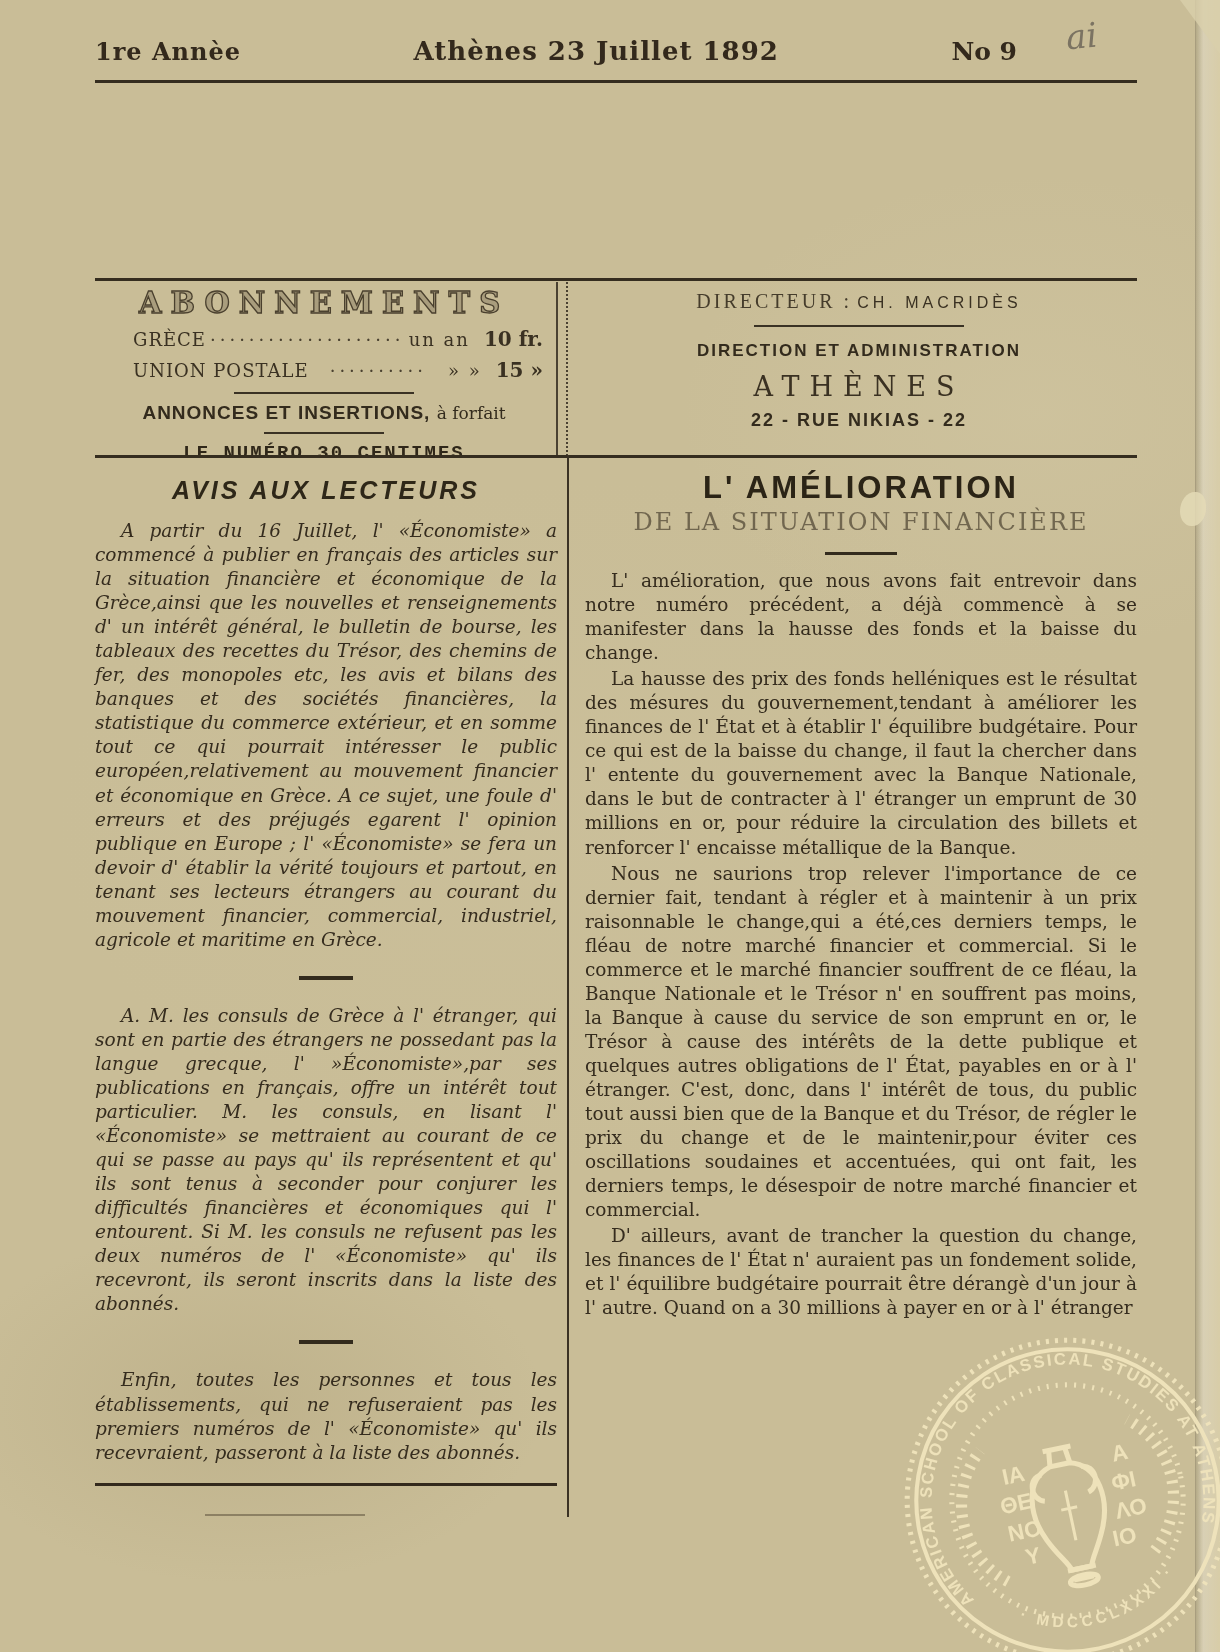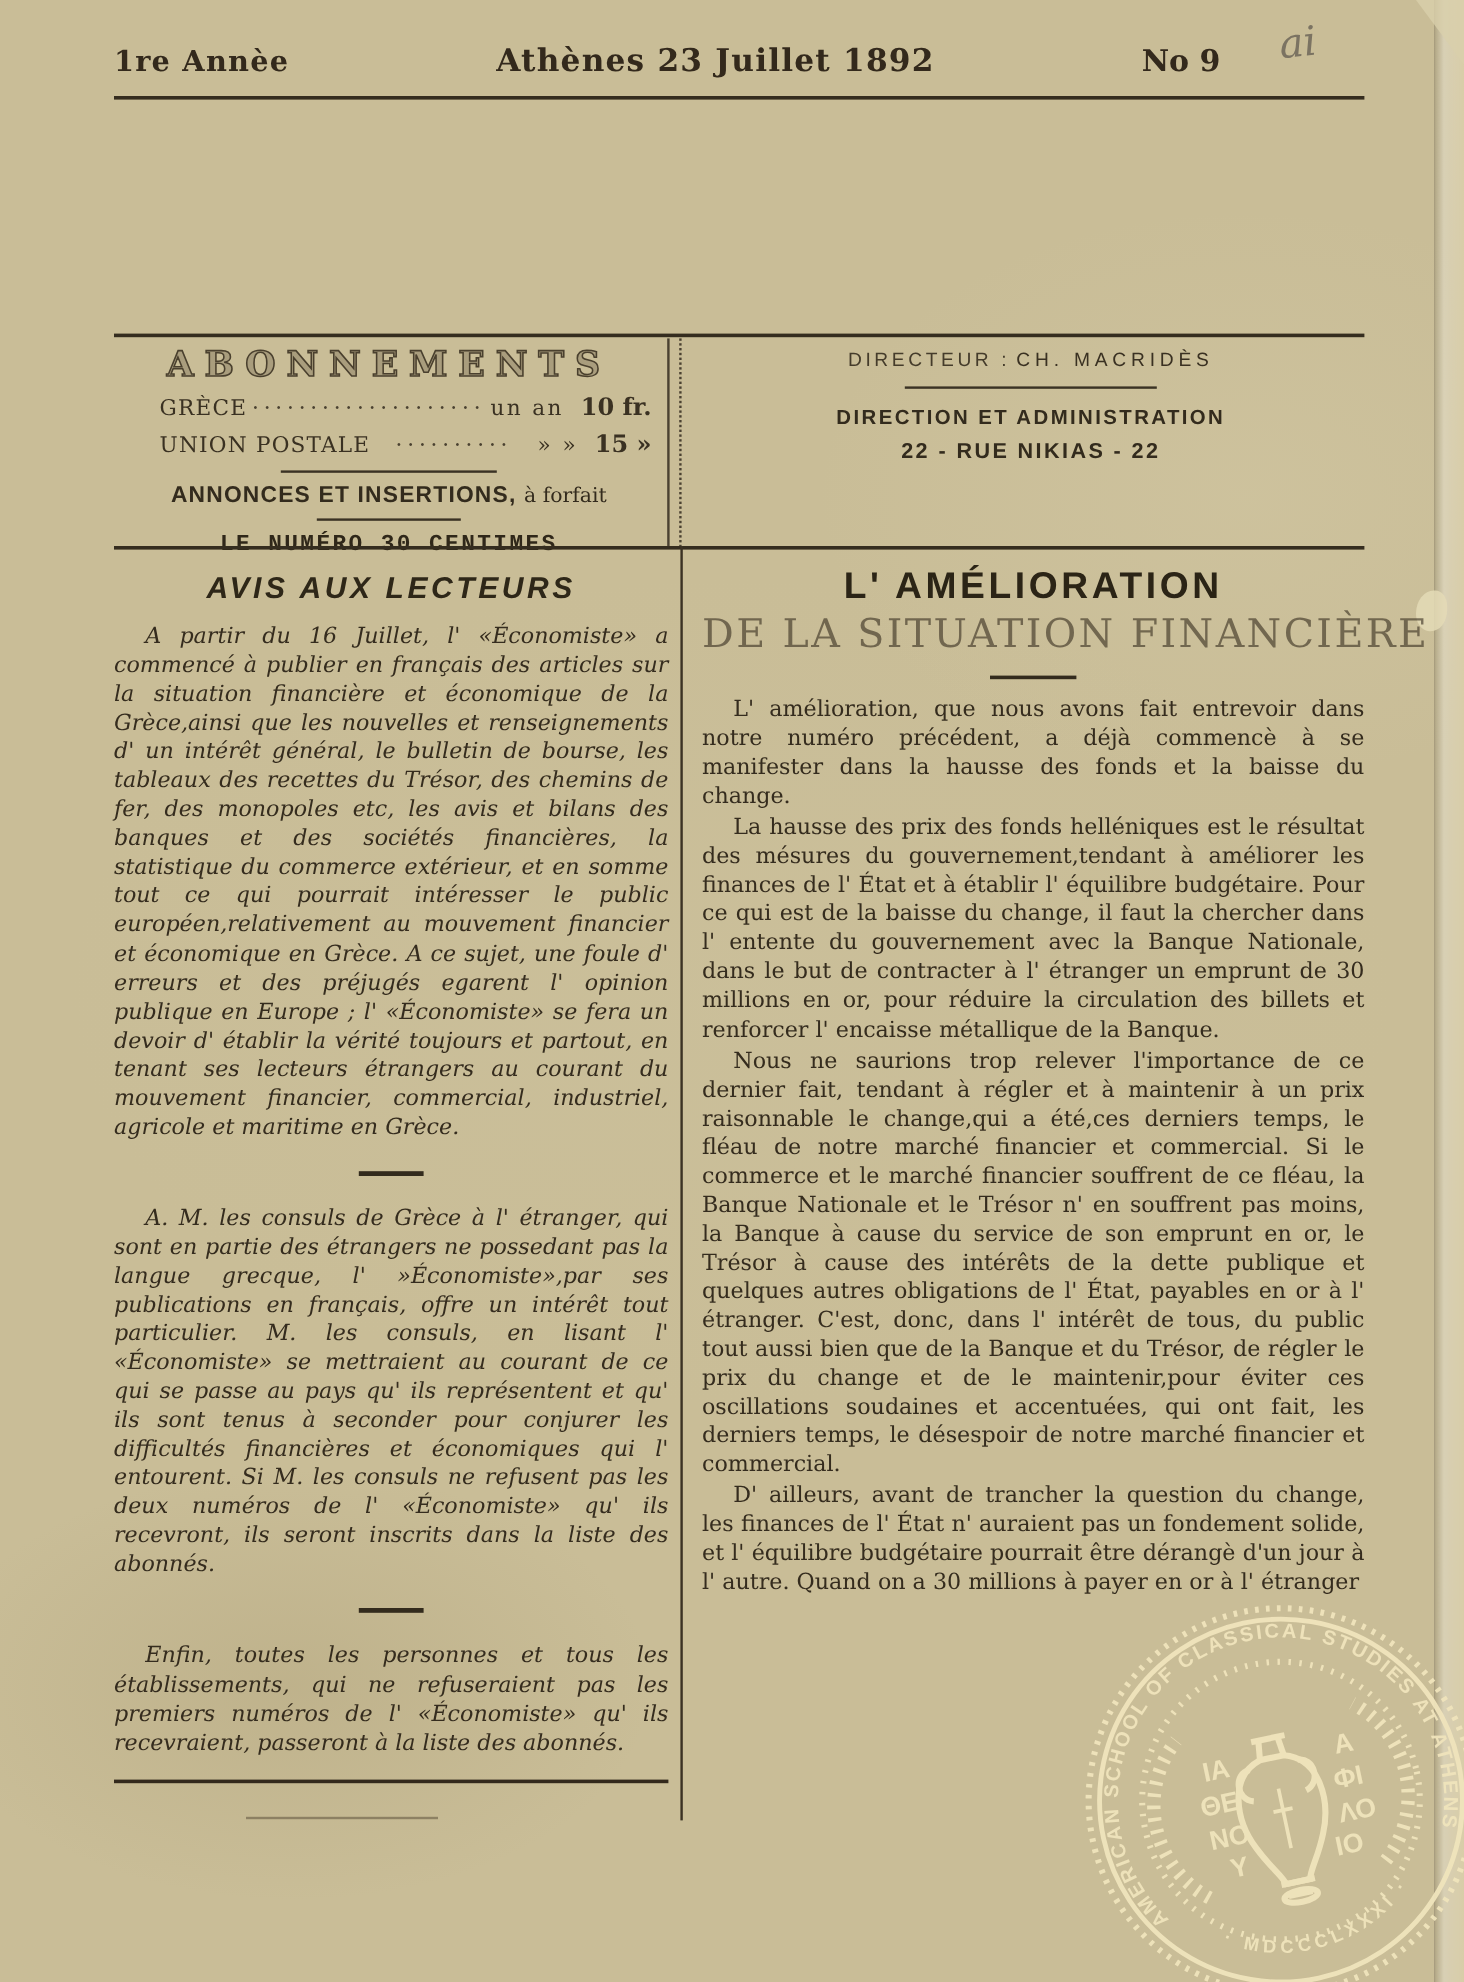--- a/index.html
+++ b/index.html
@@ -61,42 +61,42 @@
   .annonces-suffix{font-family:"DejaVu Serif",serif;font-weight:400;font-size:17px;letter-spacing:0;}
   .annonces-rule{width:120px;height:2px;background:#3a3224;margin:8px auto;}
   .numero-line{font-family:Liberation Mono, monospace;font-weight:700;font-size:19px;
     letter-spacing:2px;color:#2f2719;}
 
   .head-divider{position:absolute;top:282px;left:556px;width:8px;height:174px;
     border-left:2px solid #4a4131;border-right:2px dotted #4a4131;}
 
   .head-right{position:absolute;top:290px;left:584px;width:550px;text-align:center;}
   .dir-line{white-space:nowrap;}
-  .dir-label{font-family:Liberation Sans, sans-serif;font-size:16px;letter-spacing:3px;color:#453c2b;}
+  .dir-label{font-family:Liberation Serif, serif;font-size:20px;letter-spacing:3px;color:#453c2b;}
   .dir-name{font-family:"Liberation Sans",sans-serif;font-size:16px;letter-spacing:4px;color:#3a3122;}
   .dir-rule{width:210px;height:2px;background:#3a3224;margin:12px auto 14px;}
   .dir-admin{font-family:"Liberation Sans",sans-serif;font-weight:700;font-size:17px;
     letter-spacing:2px;color:#332b1d;}
   .dir-city{font-family:"DejaVu Serif",serif;font-size:27px;letter-spacing:10px;color:#3a3122;margin-top:10px;}
   .dir-address{font-family:"Liberation Sans",sans-serif;font-weight:700;font-size:18px;
     letter-spacing:2px;color:#332b1d;margin-top:8px;}
 
   .col-left{position:absolute;top:468px;left:95px;width:462px;font-style:italic;}
   .col-right{position:absolute;top:464px;left:585px;width:552px;}
   .avis-heading{font-family:"Liberation Sans",sans-serif;font-weight:700;font-size:25px;
     letter-spacing:3px;text-align:center;color:#2e2718;margin:8px 0 14px;}
   .body-par{font-size:18.5px;line-height:1.30;text-align:justify;margin:0 0 2px;
     color:#352c1e;text-indent:26px;}
   .par-divider{width:54px;height:4px;background:#332b1d;margin:24px auto;}
   .col-bottom-rule{height:3px;background:#33291c;margin-top:18px;}
   .col-bottom-faint{width:160px;height:2px;background:rgba(70,60,42,.45);margin:28px 0 0 110px;}
 
   .amel-h1{font-family:"Liberation Sans",sans-serif;font-weight:700;font-size:31px;
     letter-spacing:3px;text-align:center;color:#2b2416;margin:6px 0 2px;}
-  .amel-h2{font-family:"DejaVu Serif",serif;font-weight:400;font-size:33px;letter-spacing:2px;
+  .amel-h2{font-family:"DejaVu Serif",serif;font-weight:400;font-size:24px;letter-spacing:2px;
     text-align:center;color:rgba(58,49,34,.62);white-space:nowrap;margin:2px 0 0;}
   .amel-rule{width:72px;height:3px;background:#332b1d;margin:16px auto 14px;}
 
   .seal{position:absolute;left:895px;top:1328px;width:345px;height:345px;
     transform:rotate(-12deg);opacity:.95;pointer-events:none;}
   .seal text{fill:#f0e4bc;font-family:"Liberation Sans",sans-serif;font-weight:700;}
 </style>
 </head>
 <body>
 
@@ -143,20 +143,21 @@
 
   <div class="head-divider"></div>
 
   <div class="head-right">
     <div class="dir-line">
       <span class="dir-label">DIRECTEUR :</span>
       <span class="dir-name">CH. MACRIDÈS</span>
     </div>
     <div class="dir-rule"></div>
     <div class="dir-admin">DIRECTION ET ADMINISTRATION</div>
+    <div class="dir-city">ATHÈNES</div>
     <div class="dir-address">22 - RUE NIKIAS - 22</div>
   </div>
 
   <div class="rule rule-three"></div>
   <div class="col-divider"></div>
 
   <div class="col-left">
     <div class="avis-heading">AVIS AUX LECTEURS</div>
     <p class="body-par">A partir du 16 Juillet, l' «Économiste» a commencé à publier en français des articles sur la situation financière et économique de la Grèce,ainsi que les nouvelles et renseignements d' un intérêt général, le bulletin de bourse, les tableaux des recettes du Trésor, des chemins de fer, des monopoles etc, les avis et bilans des banques et des sociétés financières, la statistique du commerce extérieur, et en somme tout ce qui pourrait intéresser le public européen,relativement au mouvement financier et économique en Grèce. A ce sujet, une foule d' erreurs et des préjugés egarent l' opinion publique en Europe ; l' «Économiste» se fera un devoir d' établir la vérité toujours et partout, en tenant ses lecteurs étrangers au courant du mouvement financier, commercial, industriel, agricole et maritime en Grèce.</p>
     <div class="par-divider"></div>

